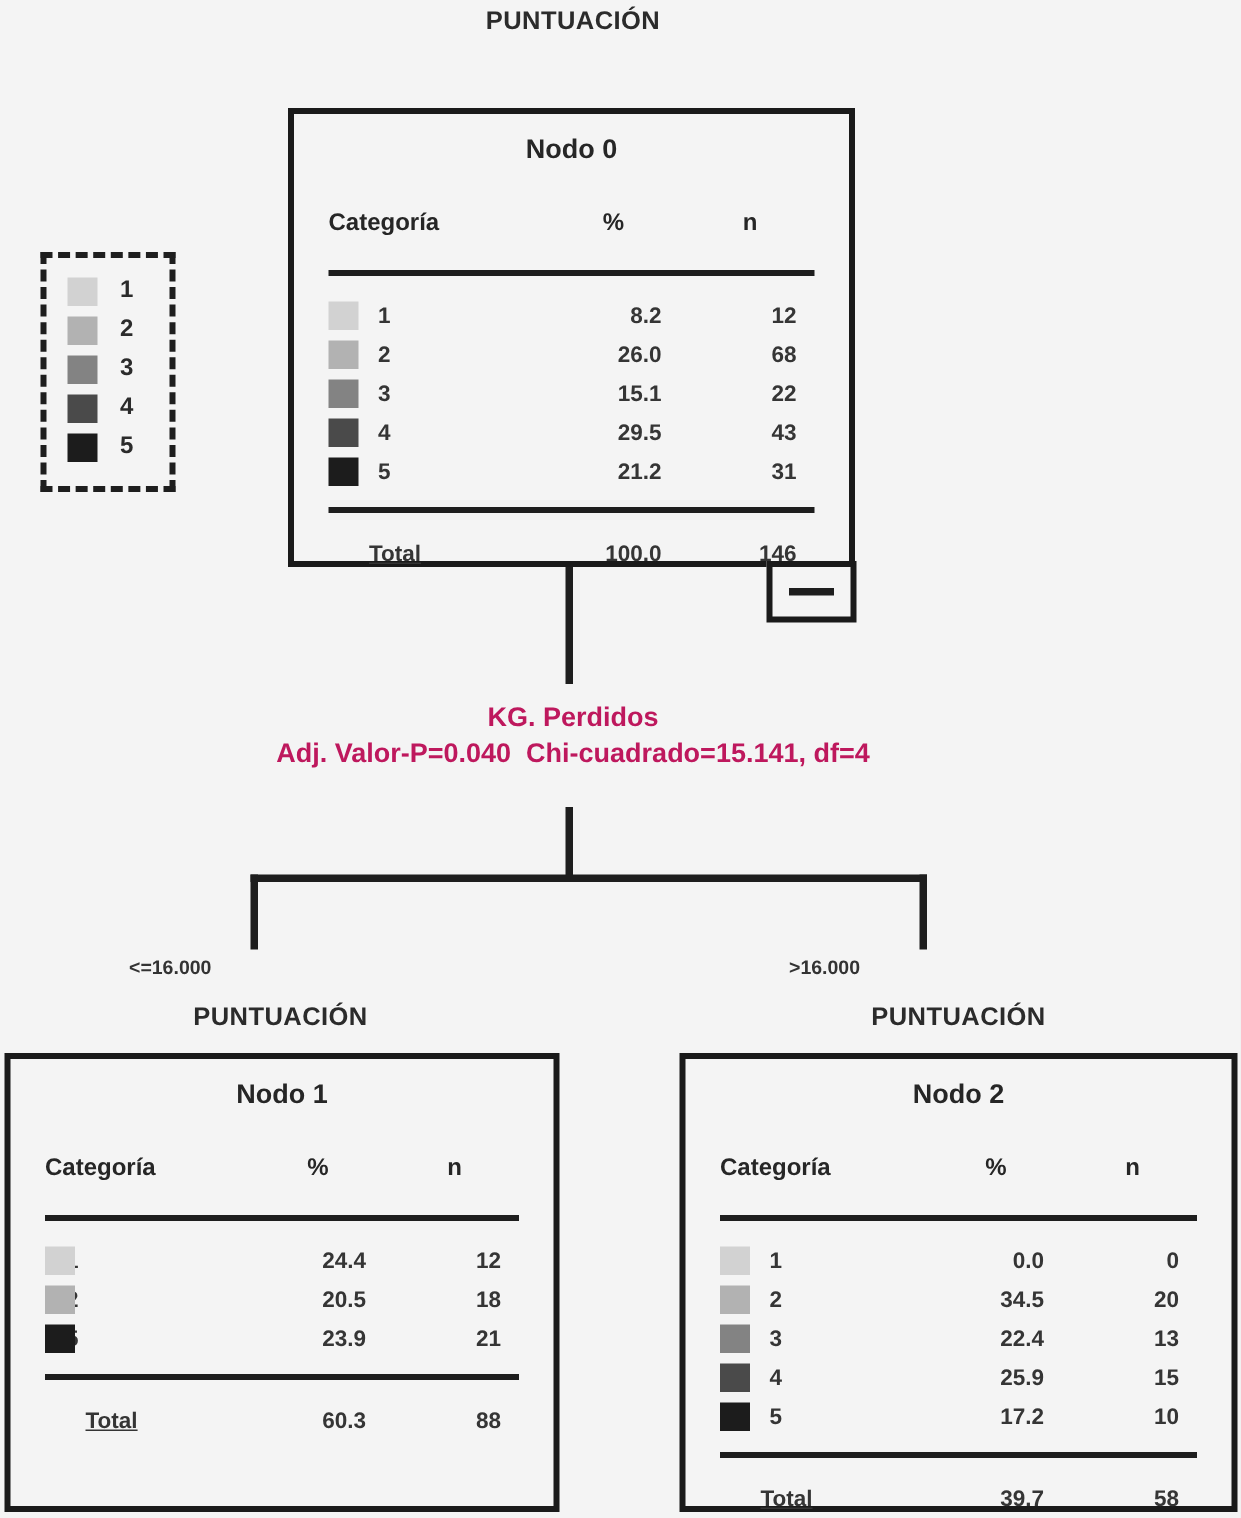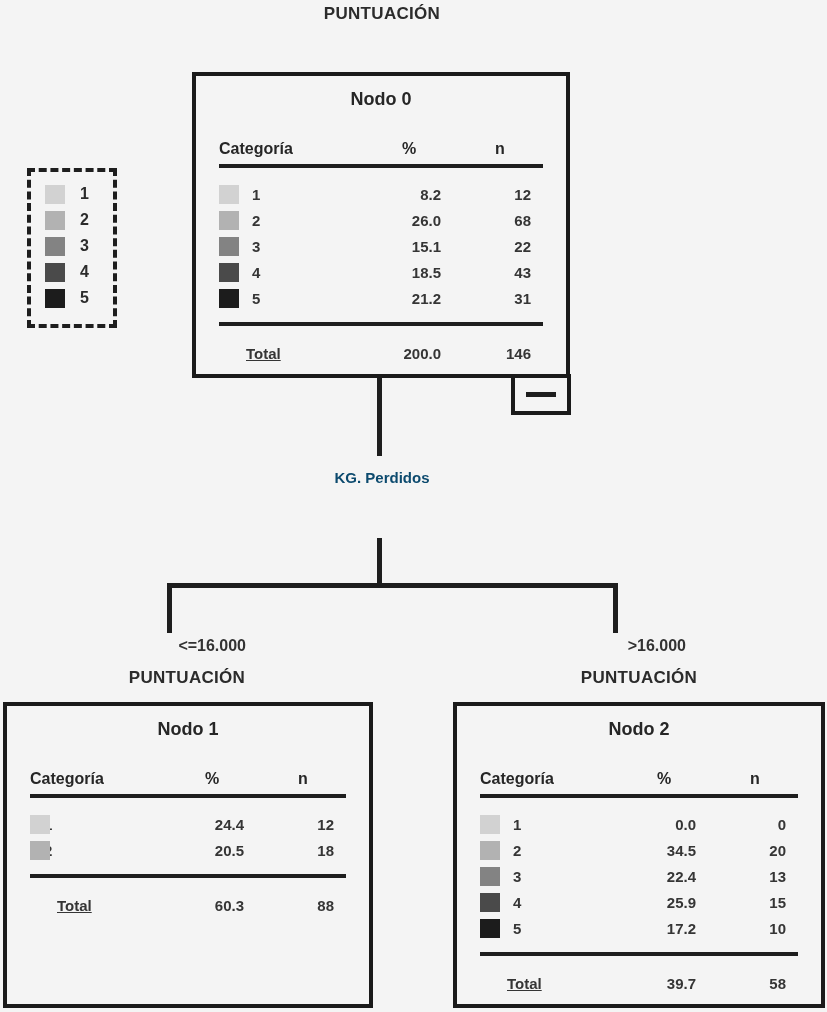--- a/index.html
+++ b/index.html
@@ -46,28 +46,28 @@
     margin-left:15px;
     font-size:16px; font-weight:bold; color:#2b2b2b;
   }
   
   .vline,.hline { position:absolute; background:#1e1e1e; z-index:0; }
   
   .split-text {
     position:absolute;
     left:92px; top:466px; width:580px;
     text-align:center;
-    font-size:15px; font-weight:600; color:#0c4a6e;
+    font-size:18px; font-weight:600; color:#be185d;
     line-height:24px;
   }
   .split-stats { white-space:pre; }
   .branch-label {
     position:absolute; top:637px; width:160px;
-    text-align:right;
-    font-size:16px; font-weight:600; color:#333;
+    text-align:left;
+    font-size:13px; font-weight:600; color:#333;
   }
   
   .node {
     position:absolute;
     border:4px solid #1a1a1a;
     box-sizing:border-box;
     background:#f4f4f4;
     padding-top:10px;
     z-index:1;
   }
@@ -77,21 +77,21 @@
     line-height:26px;
     margin-bottom:16px;
   }
   .ntable { margin:0 23px; }
   .thead {
     display:grid;
     grid-template-columns:1fr 96px 86px;
     align-items:end;
     height:30px;
     border-bottom:4px solid #1e1e1e;
-    padding-bottom:6px;
+    padding-bottom:22px;
   }
   .th { font-size:16px; font-weight:bold; color:#262626; }
   .th.pct, .th.cnt { text-align:center; }
   .tbody { padding-top:13px; }
   .trow {
     display:grid;
     grid-template-columns:1fr 96px 86px;
     align-items:center;
     height:26px;
     font-size:15px; font-weight:600; color:#353535;
@@ -154,20 +154,21 @@
   </div>
 
   <div class="vline" style="left:377px; top:376px; width:5px; height:80px;"></div>
   <div class="vline" style="left:377px; top:538px; width:5px; height:50px;"></div>
   <div class="hline" style="left:167px; top:583px; width:451px; height:5px;"></div>
   <div class="vline" style="left:167px; top:583px; width:5px; height:50px;"></div>
   <div class="vline" style="left:613px; top:583px; width:5px; height:50px;"></div>
 
   <div class="split-text">
     <div>KG. Perdidos</div>
+    <div class="split-stats">Adj. Valor-P=0.040  Chi-cuadrado=15.141, df=4</div>
   </div>
 
   <div class="branch-label" style="left:86px;">&lt;=16.000</div>
   <div class="branch-label" style="left:526px;">&gt;16.000</div>
 
   <div class="title" style="left:87px; top:668px; width:200px;">PUNTUACIÓN</div>
   <div class="title" style="left:539px; top:668px; width:200px;">PUNTUACIÓN</div>
 
   <div class="node" style="left:192px; top:72px; width:378px; height:306px;">
     <div class="node-title">Nodo 0</div>
@@ -200,36 +201,36 @@
               <span class="cat-num">3</span>
             </span>
           <span class="pct-cell">15.1</span>
           <span class="cnt-cell">22</span>
         </div>
         <div class="trow">
           <span class="cat-cell">
               <span class="swatch" style="background-color: rgb(74, 74, 74);"></span>
               <span class="cat-num">4</span>
             </span>
-          <span class="pct-cell">18.5</span>
+          <span class="pct-cell">29.5</span>
           <span class="cnt-cell">43</span>
         </div>
         <div class="trow">
           <span class="cat-cell">
               <span class="swatch" style="background-color: rgb(28, 28, 28);"></span>
               <span class="cat-num">5</span>
             </span>
           <span class="pct-cell">21.2</span>
           <span class="cnt-cell">31</span>
         </div>
       </div>
       <div class="tdivider"></div>
       <div class="trow total">
         <span class="cat-cell total-label">Total</span>
-        <span class="pct-cell">200.0</span>
+        <span class="pct-cell">100.0</span>
         <span class="cnt-cell">146</span>
       </div>
     </div>
   </div>
 
   <div class="collapse-btn">
     <span class="minus-bar"></span>
   </div>
 
   <div class="node clipped" style="left:3px; top:702px; width:370px; height:306px;">
@@ -250,20 +251,28 @@
           <span class="cnt-cell">12</span>
         </div>
         <div class="trow">
           <span class="cat-cell">
               <span class="swatch" style="background-color: rgb(178, 178, 178);"></span>
               <span class="cat-num">2</span>
             </span>
           <span class="pct-cell">20.5</span>
           <span class="cnt-cell">18</span>
         </div>
+        <div class="trow">
+          <span class="cat-cell">
+              <span class="swatch" style="background-color: rgb(28, 28, 28);"></span>
+              <span class="cat-num">5</span>
+            </span>
+          <span class="pct-cell">23.9</span>
+          <span class="cnt-cell">21</span>
+        </div>
       </div>
       <div class="tdivider"></div>
       <div class="trow total">
         <span class="cat-cell total-label">Total</span>
         <span class="pct-cell">60.3</span>
         <span class="cnt-cell">88</span>
       </div>
     </div>
   </div>
 

